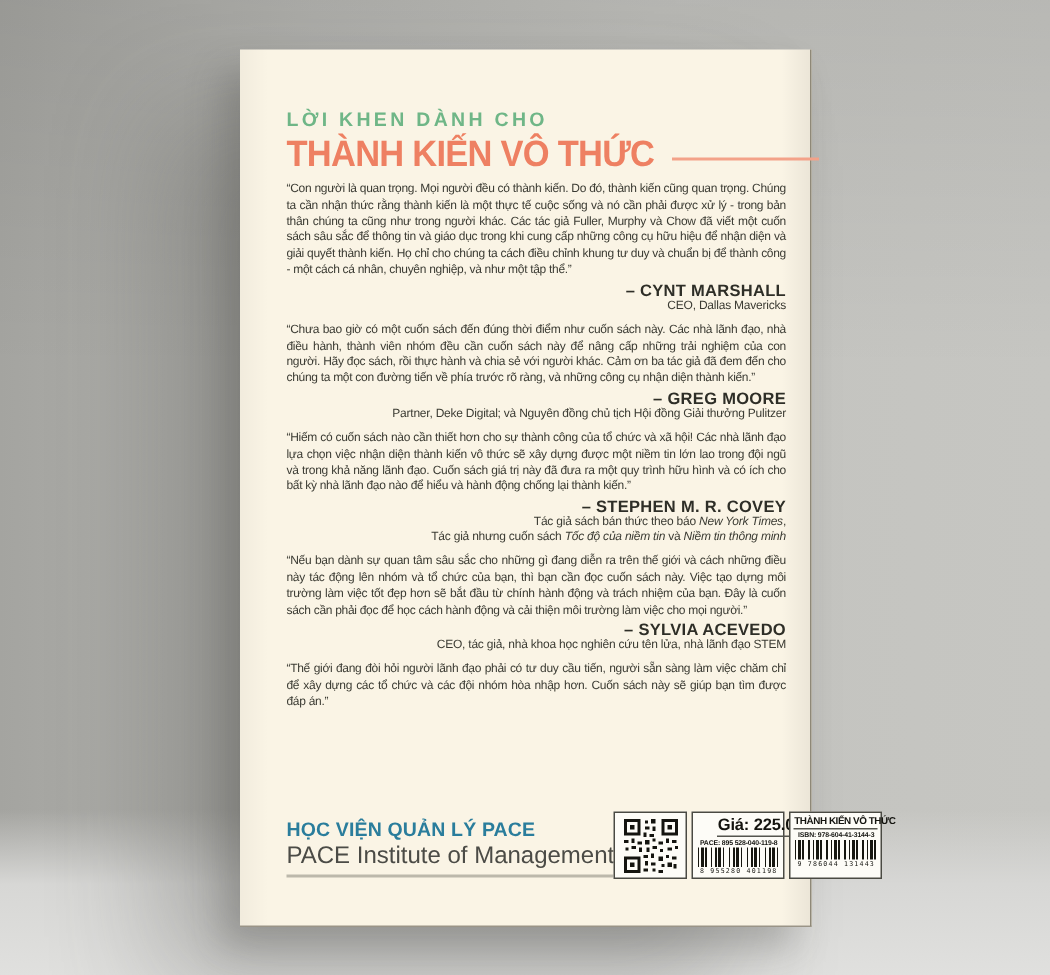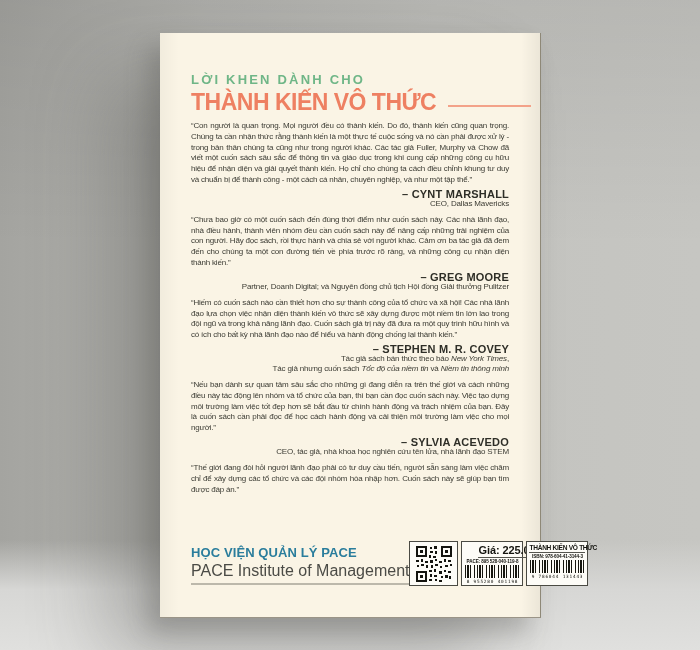--- a/index.html
+++ b/index.html
@@ -16,21 +16,21 @@
   }
   .book{
     position:absolute;left:160px;top:33px;width:381px;height:585px;
     background:
       linear-gradient(90deg, rgba(0,0,0,0.035) 0%, rgba(0,0,0,0) 5%, rgba(0,0,0,0) 95%, rgba(0,0,0,0.06) 100%),
       #faf4e5;
     border-right:1px solid #8e8877;
     border-bottom:1px solid #9a9487;
     box-shadow:-12px 14px 22px rgba(72,72,68,0.28), -55px 42px 70px rgba(72,72,68,0.30);
     box-sizing:border-box;
-    padding:40px 31px 0 31px;
+    padding:40px 16px 0 31px;
   }
   .eyebrow{
     color:var(--green);font-size:13px;font-weight:bold;letter-spacing:2.2px;line-height:1;
   }
   .title-row{display:flex;align-items:center;margin-top:5px;margin-right:-22px;}
   .title{
     color:var(--orange);font-size:23px;font-weight:bold;letter-spacing:-0.5px;line-height:1;
     transform:scaleY(1.06);transform-origin:left center;white-space:nowrap;
   }
   .title-rule{flex:1;height:2px;background:#f3a289;margin-left:12px;margin-top:6px;}
@@ -93,21 +93,21 @@
       <div class="attr">
         <div class="attr-name">– CYNT MARSHALL</div>
         <div class="attr-role">CEO, Dallas Mavericks</div>
       </div>
     </div>
 
     <div class="quote">
       <div class="quote-text">“Chưa bao giờ có một cuốn sách đến đúng thời điểm như cuốn sách này. Các nhà lãnh đạo, nhà điều hành, thành viên nhóm đều cần cuốn sách này để nâng cấp những trải nghiệm của con người. Hãy đọc sách, rồi thực hành và chia sẻ với người khác. Cảm ơn ba tác giả đã đem đến cho chúng ta một con đường tiến về phía trước rõ ràng, và những công cụ nhận diện thành kiến.”</div>
       <div class="attr">
         <div class="attr-name">– GREG MOORE</div>
-        <div class="attr-role">Partner, Doanh Digital; và Nguyên đồng chủ tịch Hội đồng Giải thưởng Pulitzer</div>
+        <div class="attr-role">Partner, Deke Digital; và Nguyên đồng chủ tịch Hội đồng Giải thưởng Pulitzer</div>
       </div>
     </div>
 
     <div class="quote">
       <div class="quote-text">“Hiếm có cuốn sách nào cần thiết hơn cho sự thành công của tổ chức và xã hội! Các nhà lãnh đạo lựa chọn việc nhận diện thành kiến vô thức sẽ xây dựng được một niềm tin lớn lao trong đội ngũ và trong khả năng lãnh đạo. Cuốn sách giá trị này đã đưa ra một quy trình hữu hình và có ích cho bất kỳ nhà lãnh đạo nào để hiểu và hành động chống lại thành kiến.”</div>
       <div class="attr">
         <div class="attr-name">– STEPHEN M. R. COVEY</div>
         <div class="attr-role"><span>Tác giả sách bán thức theo báo </span><i>New York Times</i><span>,</span></div>
         <div class="attr-role"><span>Tác giả nhưng cuốn sách </span><i>Tốc độ của niềm tin</i><span> và </span><i>Niềm tin thông minh</i></div>
       </div>

